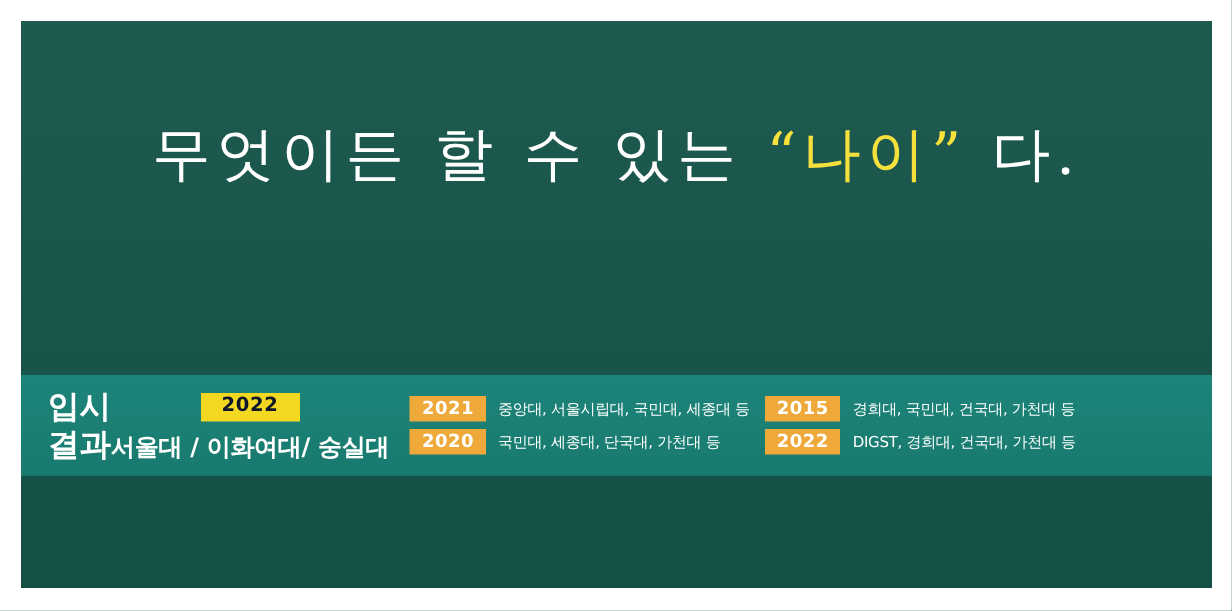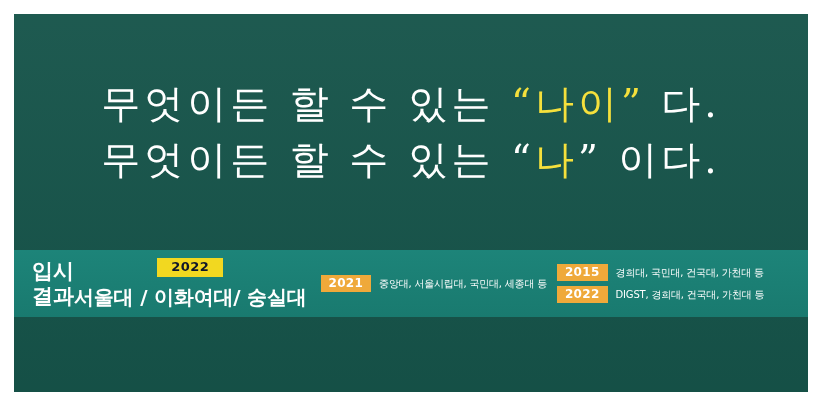--- a/index.html
+++ b/index.html
@@ -78,21 +78,21 @@
     font-size:13px;
     font-weight:700;
     padding:2px 14px 3px 14px;
     line-height:14px;
     letter-spacing:.5px;
   }
   .unis-2022{
     display:block;
     margin-top:7px;
     color:#ffffff;
-    font-size:20px;
+    font-size:16px;
     font-weight:700;
     white-space:nowrap;
     letter-spacing:-.2px;
   }
 
   
   .grp-rows{
     flex:0 0 auto;
     display:flex;
     flex-direction:column;
@@ -155,40 +155,43 @@
   }
 </style>
 </head>
 <body>
 
 <div id="banner">
   <div class="panel">
 
     <div class="headline">
       <span class="line"><span>무엇이든 할 수 있는 </span><span class="hl-quote">“</span><span class="hl-accent">나이</span><span class="hl-quote">”</span><span> 다.</span></span>
-      <span class="line"><span>무엇이든 할 수 있는 </span><span class="hl-quote-w">“</span><span class="hl-accent">나</span><span class="hl-quote-w">”</span><span> 이다.</span></span>
     </div>
 
     <div class="resultbar">
 
       <div class="rb-label">
         <span>입시</span>
         <span>결과</span>
       </div>
 
       <div class="grp-2022">
         <span class="badge-yellow">2022</span>
         <span class="unis-2022">서울대 / 이화여대/ 숭실대</span>
       </div>
 
       <div class="grp-rows">
         <div class="yrow">
           <span class="badge-orange">2021</span>
           <span class="yrow-text">중앙대, 서울시립대, 국민대, 세종대 등</span>
         </div>
+        <div class="yrow">
+          <span class="badge-orange">2020</span>
+          <span class="yrow-text">국민대, 세종대, 단국대, 가천대 등</span>
+        </div>
       </div>
 
       <div class="grp-rows">
         <div class="yrow">
           <span class="badge-orange">2015</span>
           <span class="yrow-text">경희대, 국민대, 건국대, 가천대 등</span>
         </div>
         <div class="yrow">
           <span class="badge-orange">2022</span>
           <span class="yrow-text">DIGST, 경희대, 건국대, 가천대 등</span>

